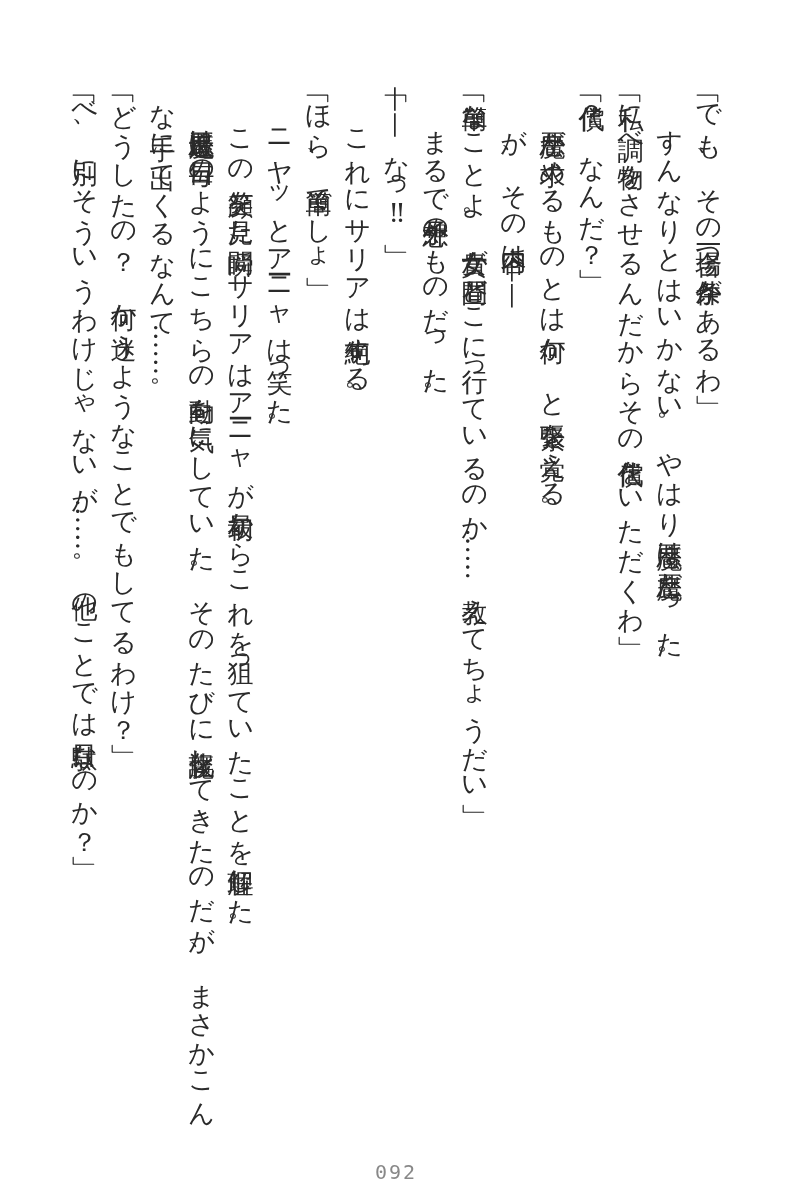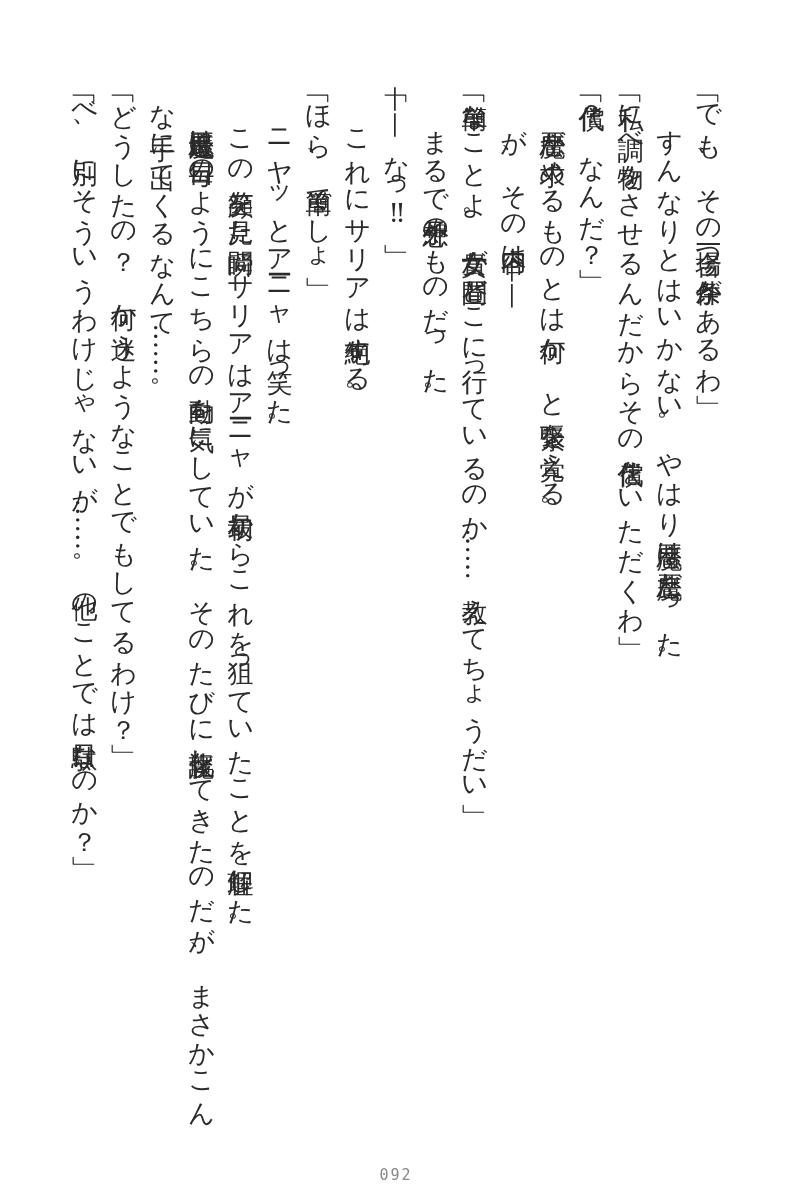--- a/index.html
+++ b/index.html
@@ -35,21 +35,21 @@
   }
   .text-area p.indent {
     text-indent: 1em;
   }
   .page-number {
     position: absolute;
     bottom: 16px;
     left: 50%;
     transform: translateX(-50%);
     font-family: "DejaVu Sans Mono", "DejaVu Sans", monospace;
-    font-size: 15px;
+    font-size: 20px;
     letter-spacing: 2px;
     color: #888888;
     writing-mode: horizontal-tb;
   }
 </style>
 </head>
 <body>
 
 <div class="page">
   <div class="text-area" id="text-area">

